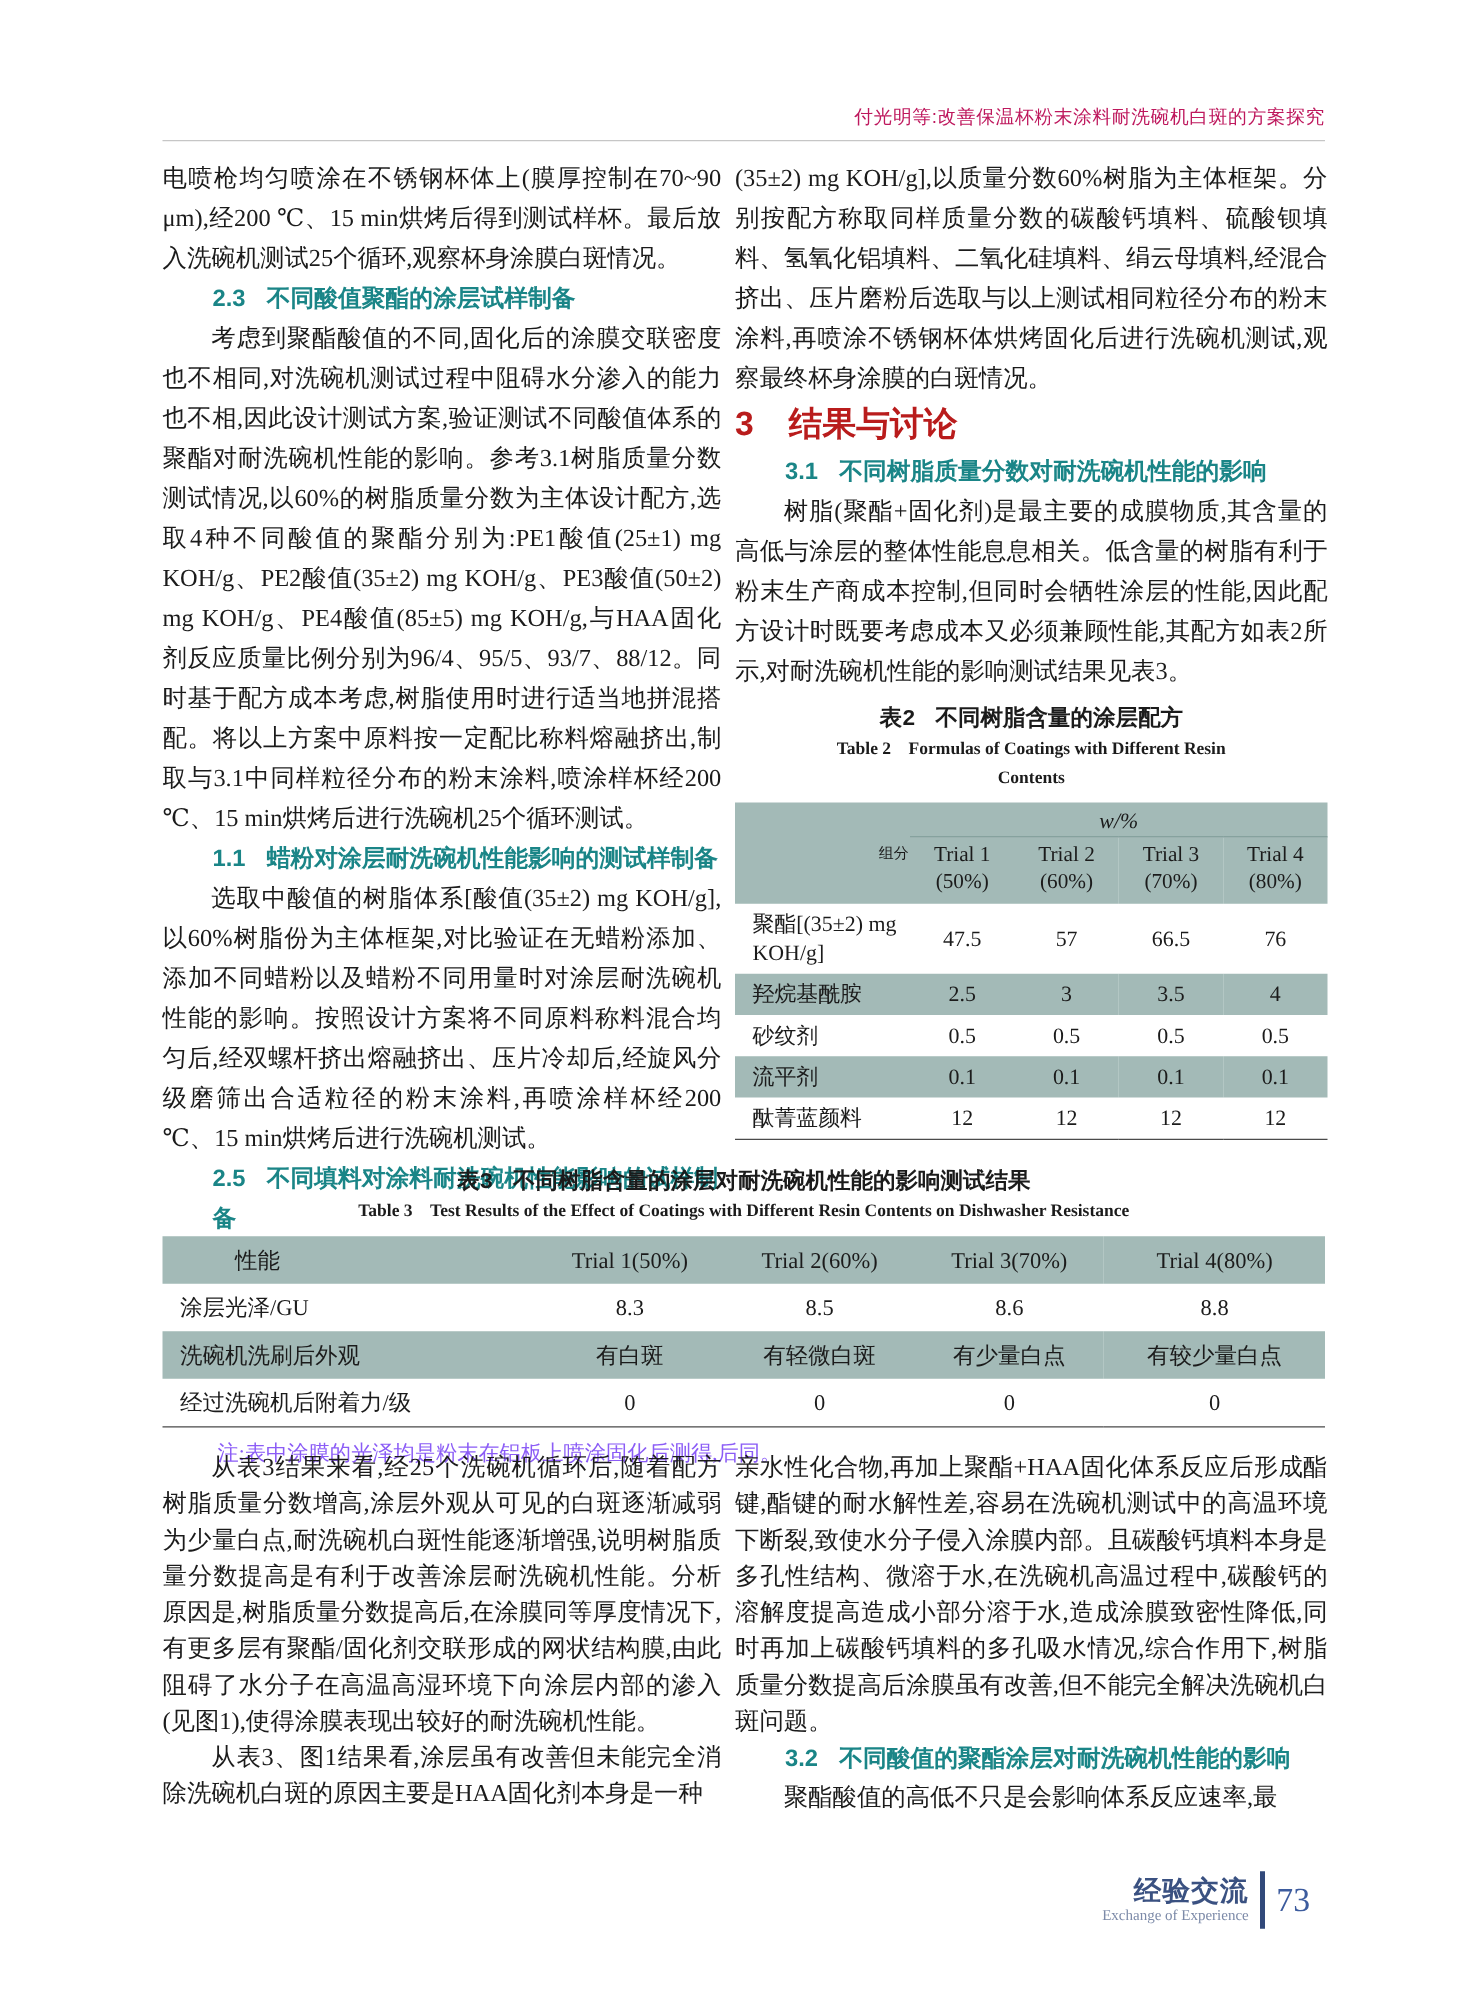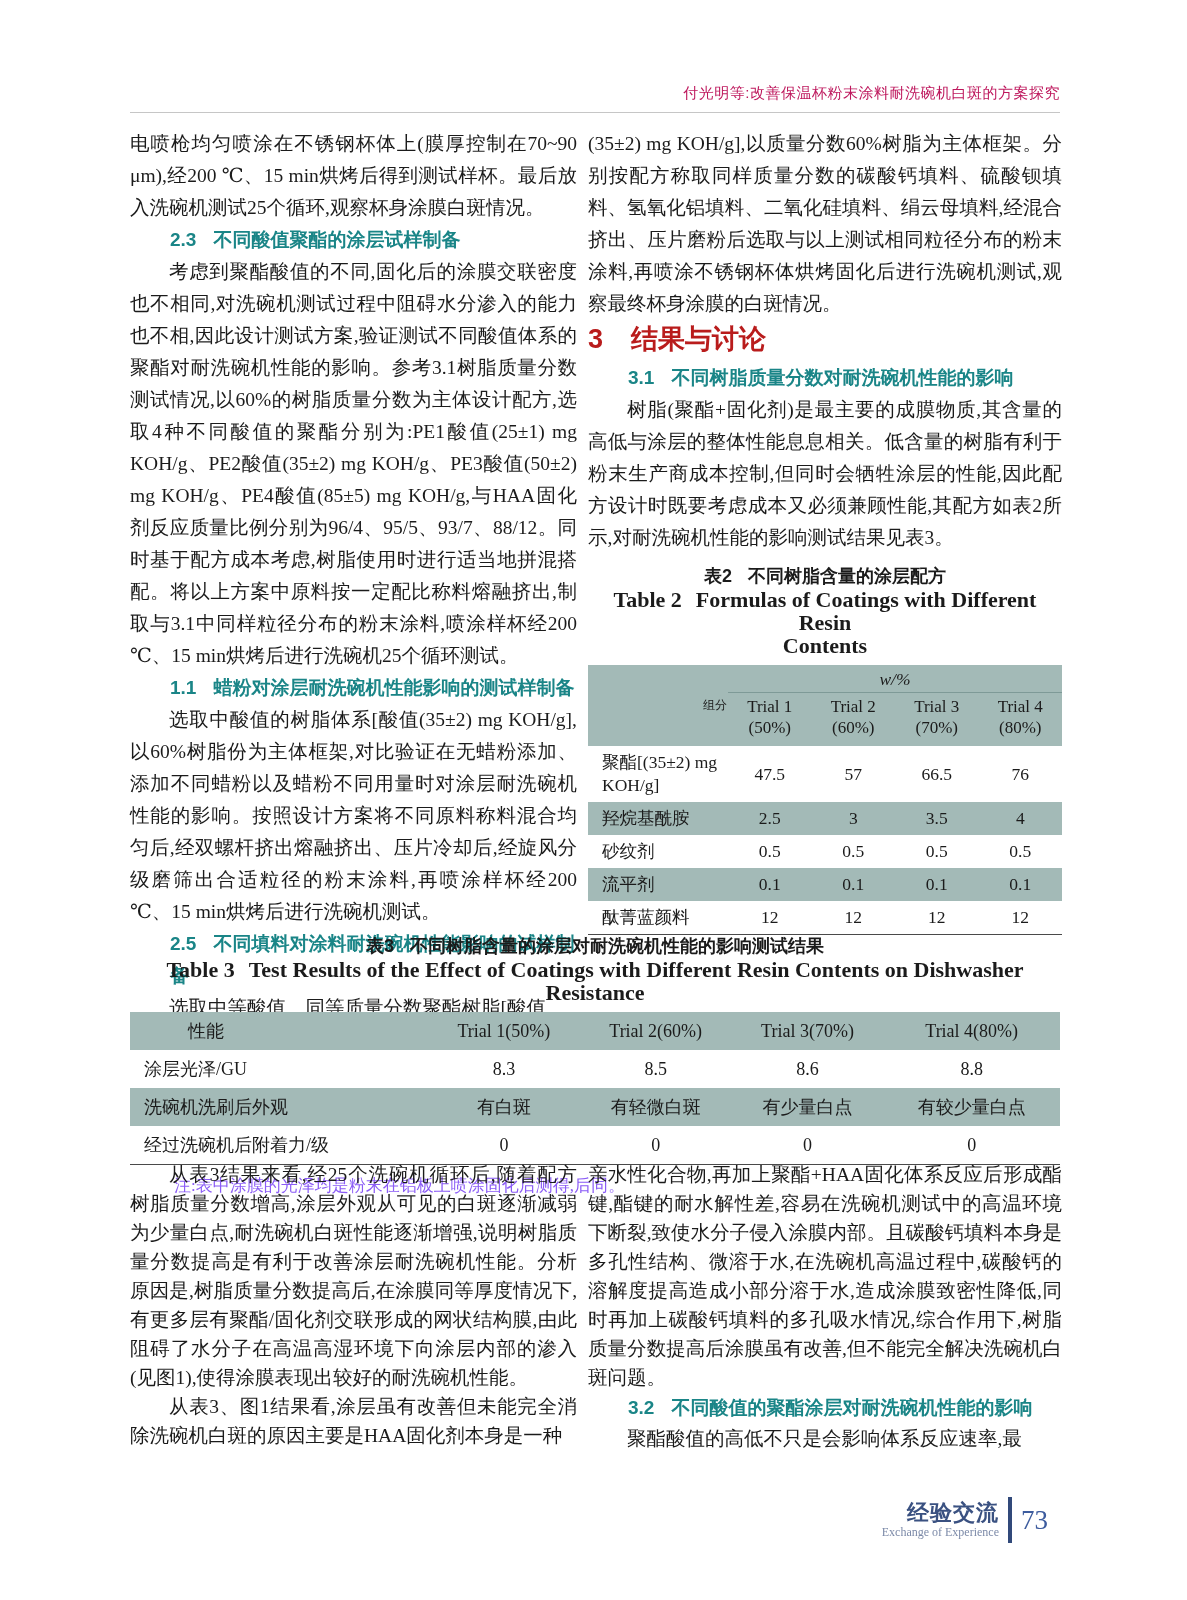--- a/index.html
+++ b/index.html
@@ -35,23 +35,23 @@
   }
   .sec-head .num { margin-right:17px; }
   .main-head {
     font-family:"Liberation Sans","DejaVu Sans",sans-serif; font-weight:bold;
     font-size:27px; line-height:38px; color:#b91c1c; margin:0 0 4px 0;
   }
   .main-head .num { margin-right:28px; }
 
   
   .caps { text-align:center; margin-top:10px; }
-  .cap-cn { font-family:Liberation Sans, sans-serif; font-weight:bold; font-size:18px; line-height:24px; }
+  .cap-cn { font-family:Liberation Mono, monospace; font-weight:bold; font-size:18px; line-height:24px; }
   .cap-cn .cap-label { margin-right:16px; }
-  .cap-en { font-weight:bold; font-size:22px; line-height:23px; }
+  .cap-en { font-weight:bold; font-size:14px; line-height:23px; }
   .cap-en .cap-label { margin-right:14px; }
 
   
   table { border-collapse:collapse; }
   .t2 { width:474px; margin-top:8px; font-size:17.5px; border-bottom:1.5px solid #4a4a4a; }
   .t2 th, .t2 td { font-weight:normal; }
   .t2 thead th { background:#a3bab7; }
   .t2 .comp { width:138px; text-align:right; font-size:12px; }
   .t2 .grp  { font-style:italic; padding:4px 0 2px 0; border-bottom:1px solid #7e9a97; text-align:center; }
   .t2 .trial{ padding:3px 0 8px 0; line-height:21px; text-align:center; font-size:17px; }

